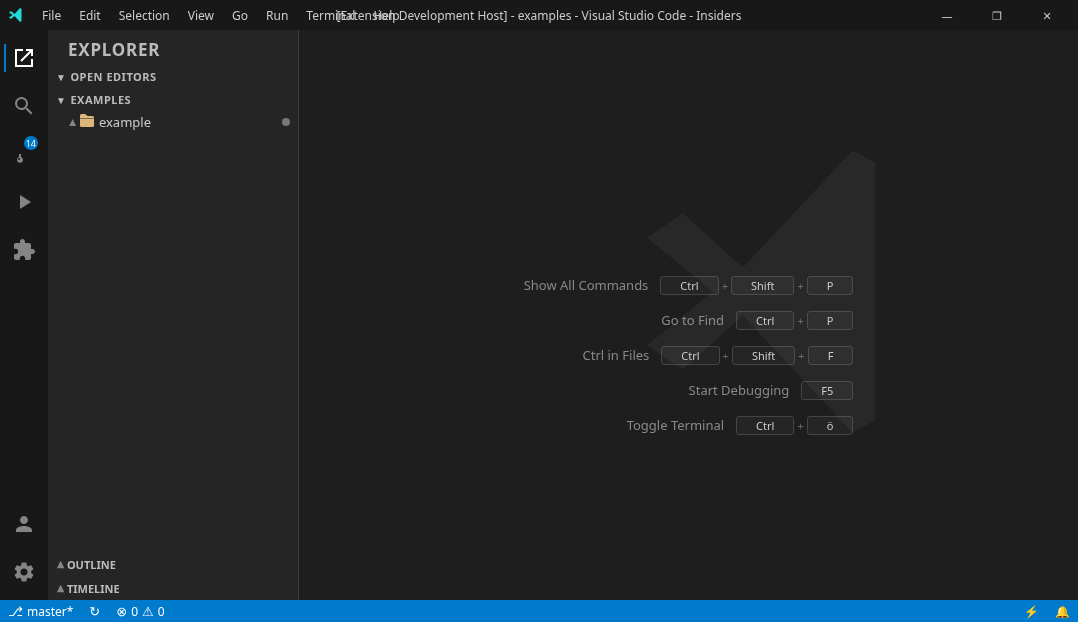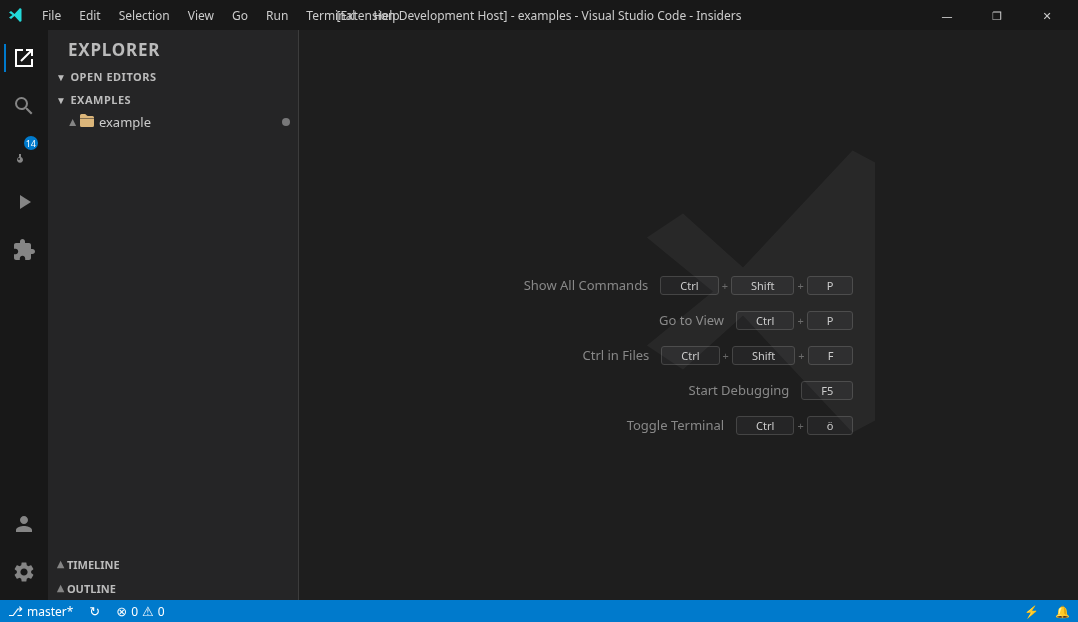--- a/index.html
+++ b/index.html
@@ -391,25 +391,25 @@
           <path d="M1 3.5A1.5 1.5 0 0 1 2.5 2h2.764c.958 0 1.76.56 2.311 1.184C7.985 3.648 8.48 4 9 4h4.5A1.5 1.5 0 0 1 15 5.5v1H1V3.5zM1 7v6.5A1.5 1.5 0 0 0 2.5 15h11a1.5 1.5 0 0 0 1.5-1.5V7H1z"></path>
         </svg>
       </span>
       <span class="tree-item-label">example</span>
       <div class="tree-item-dot"></div>
     </div>
 
     <div id="sidebar-bottom">
       <div class="sidebar-panel-header">
         <span class="chevron right" style="font-size:9px; color:#858585;">▶</span>
-        <span>Timeline</span>
+        <span>Outline</span>
       </div>
       <div class="sidebar-panel-header">
         <span class="chevron right" style="font-size:9px; color:#858585;">▶</span>
-        <span>Outline</span>
+        <span>Timeline</span>
       </div>
     </div>
   </div>
 
   <div id="sidebar-sash"></div>
 
   <div id="editor-area">
 
     <div id="vscode-watermark">
       <svg width="300" height="300" viewBox="0 0 100 100" fill="#cccccc">
@@ -422,21 +422,21 @@
         <span class="shortcut-label">Show All Commands</span>
         <div class="kbd-group">
           <span class="kbd">Ctrl</span>
           <span class="kbd-sep">+</span>
           <span class="kbd">Shift</span>
           <span class="kbd-sep">+</span>
           <span class="kbd">P</span>
         </div>
       </div>
       <div class="shortcut-row">
-        <span class="shortcut-label">Go to View</span>
+        <span class="shortcut-label">Go to Find</span>
         <div class="kbd-group">
           <span class="kbd">Ctrl</span>
           <span class="kbd-sep">+</span>
           <span class="kbd">P</span>
         </div>
       </div>
       <div class="shortcut-row">
         <span class="shortcut-label">Ctrl in Files</span>
         <div class="kbd-group">
           <span class="kbd">Ctrl</span>

